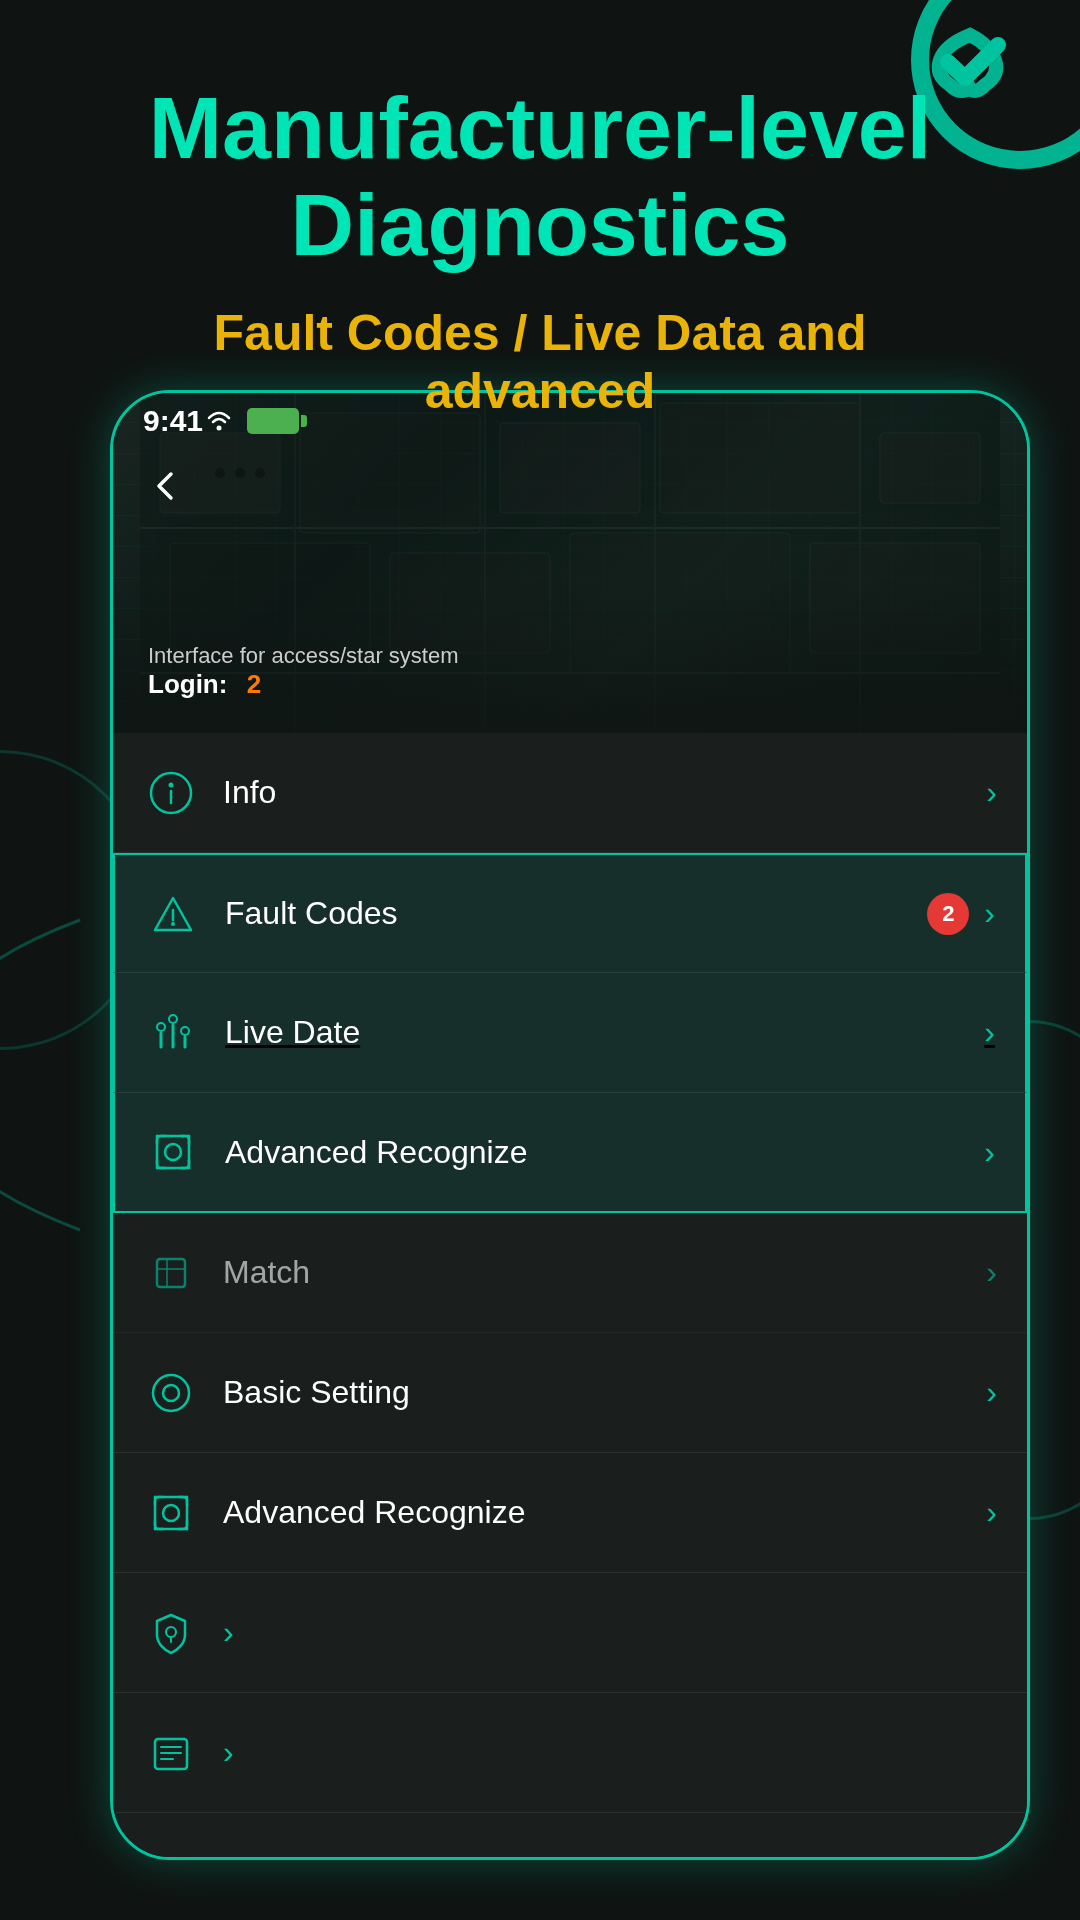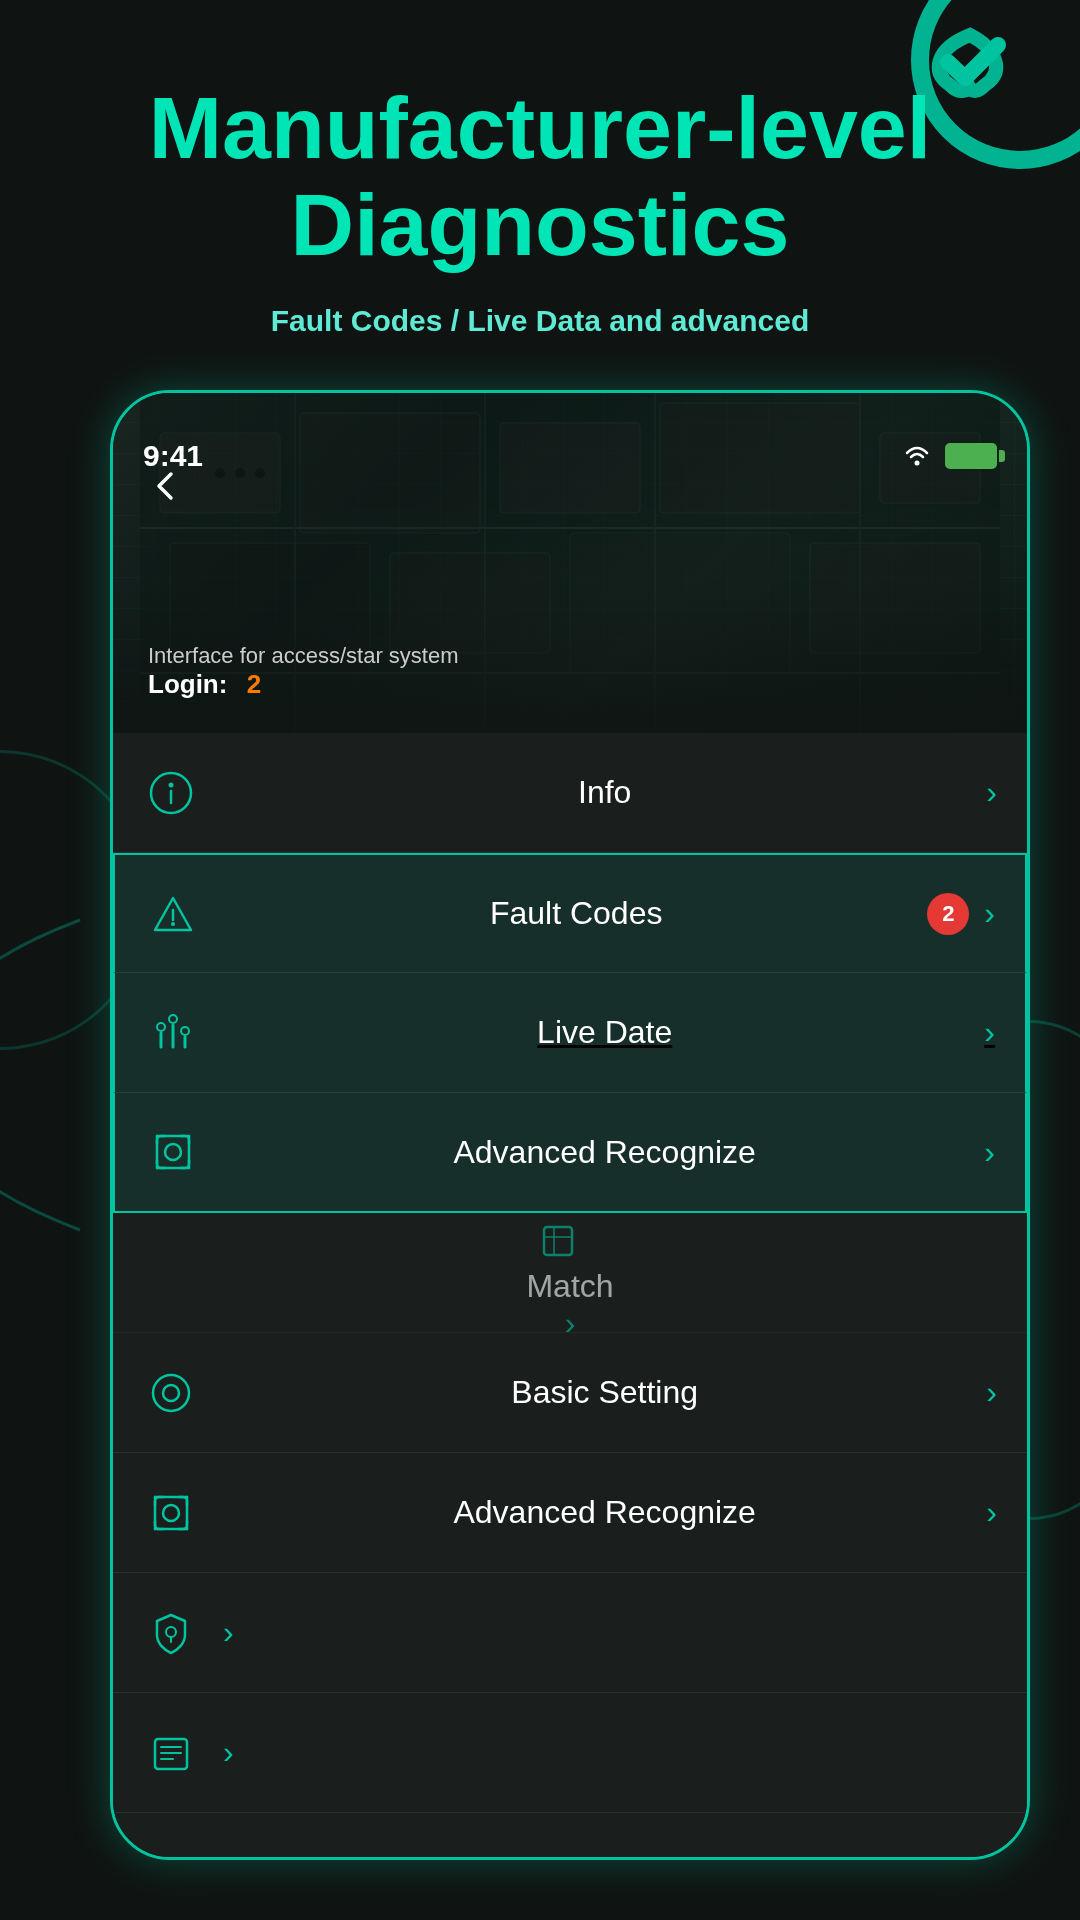--- a/index.html
+++ b/index.html
@@ -38,23 +38,23 @@
 
     .main-title {
       font-size: 88px;
       font-weight: 800;
       color: #00e5b5;
       line-height: 1.1;
       margin-bottom: 30px;
     }
 
     .subtitle {
-      font-size: 30px;
+      font-size: 50px;
       font-weight: 700;
-      color: #5eead4;
+      color: #eab308;
       margin-top: 16px;
     }
 
     
     .phone-mockup {
       position: absolute;
       top: 390px;
       left: 110px;
       right: 50px;
       bottom: 60px;
@@ -68,24 +68,23 @@
     
     .status-bar {
       position: absolute;
       top: 0;
       left: 0;
       right: 0;
       height: 55px;
       background: transparent;
       display: flex;
       align-items: center;
-      justify-content: space-between;
+      justify-content: flex-start;
       padding: 0 30px;
       z-index: 10;
-      margin-top: 35px;
     }
 
     .status-time {
       font-size: 30px;
       font-weight: 600;
       color: #ffffff;
     }
 
     .status-icons {
       display: flex;
@@ -188,21 +187,20 @@
 
     .menu-item {
       display: flex;
       align-items: center;
       padding: 0 30px;
       height: 120px;
       border-bottom: 1px solid rgba(255,255,255,0.08);
       cursor: pointer;
       position: relative;
       transition: background 0.2s;
-      text-align: center;
     }
 
     .menu-icon {
       width: 55px;
       height: 55px;
       margin-right: 25px;
       display: flex;
       align-items: center;
       justify-content: center;
       flex-shrink: 0;
@@ -389,21 +387,21 @@
           <line x1="8" y1="40" x2="16" y2="40" stroke="#00c4a0" stroke-width="2.5" stroke-linecap="round"></line>
           <line x1="8" y1="40" x2="8" y2="32" stroke="#00c4a0" stroke-width="2.5" stroke-linecap="round"></line>
           <line x1="40" y1="40" x2="32" y2="40" stroke="#00c4a0" stroke-width="2.5" stroke-linecap="round"></line>
           <line x1="40" y1="40" x2="40" y2="32" stroke="#00c4a0" stroke-width="2.5" stroke-linecap="round"></line>
         </svg>
       </div>
       <span class="menu-label">Advanced Recognize</span>
       <span class="chevron-right">›</span>
     </div>
 
-    <div class="menu-item" style="opacity:0.6;flex-direction:column;">
+    <div class="menu-item" style="opacity:0.6;">
       <div class="menu-icon">
         <svg width="48" height="48" viewBox="0 0 48 48" fill="none">
           <rect x="10" y="10" width="28" height="28" rx="3" stroke="#00c4a0" stroke-width="2.5"></rect>
           <line x1="10" y1="20" x2="38" y2="20" stroke="#00c4a0" stroke-width="1.5"></line>
           <line x1="20" y1="10" x2="20" y2="38" stroke="#00c4a0" stroke-width="1.5"></line>
         </svg>
       </div>
       <span class="menu-label">Match</span>
       <span class="chevron-right">›</span>
     </div>

